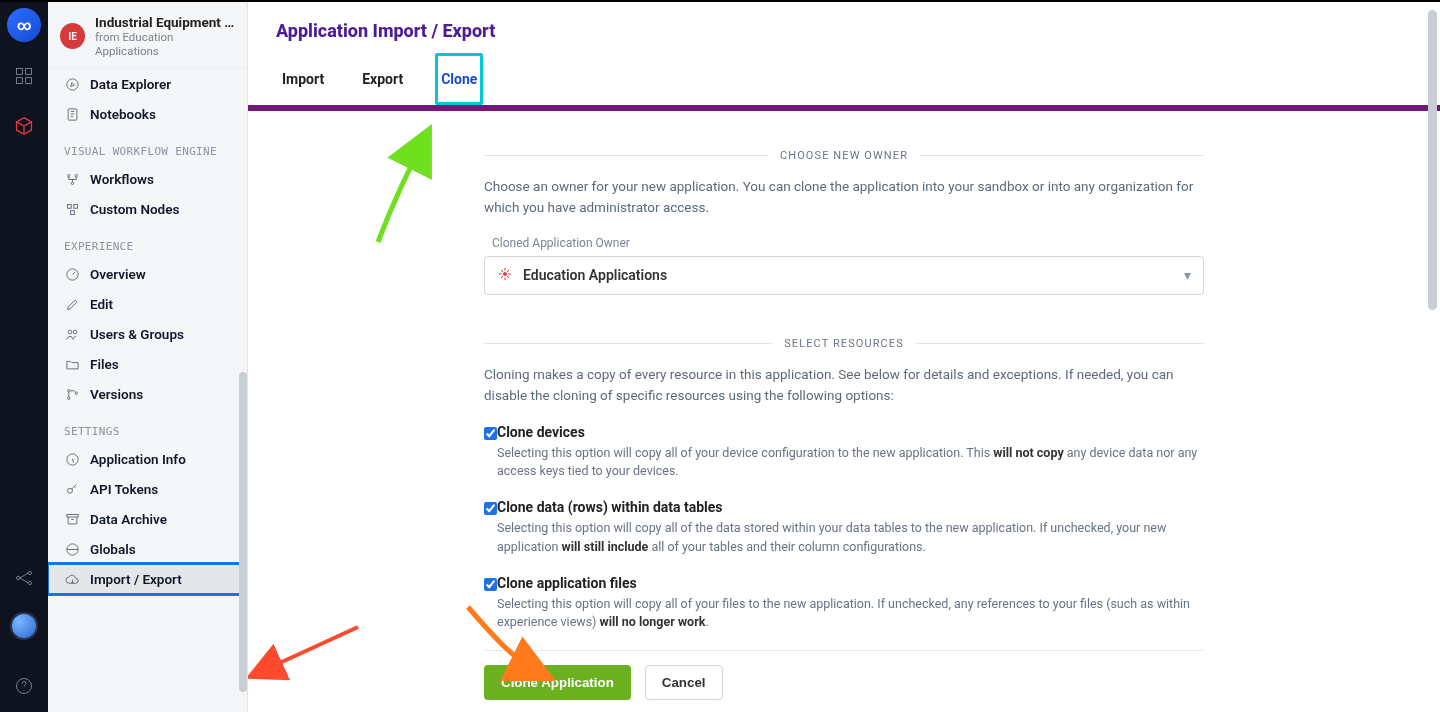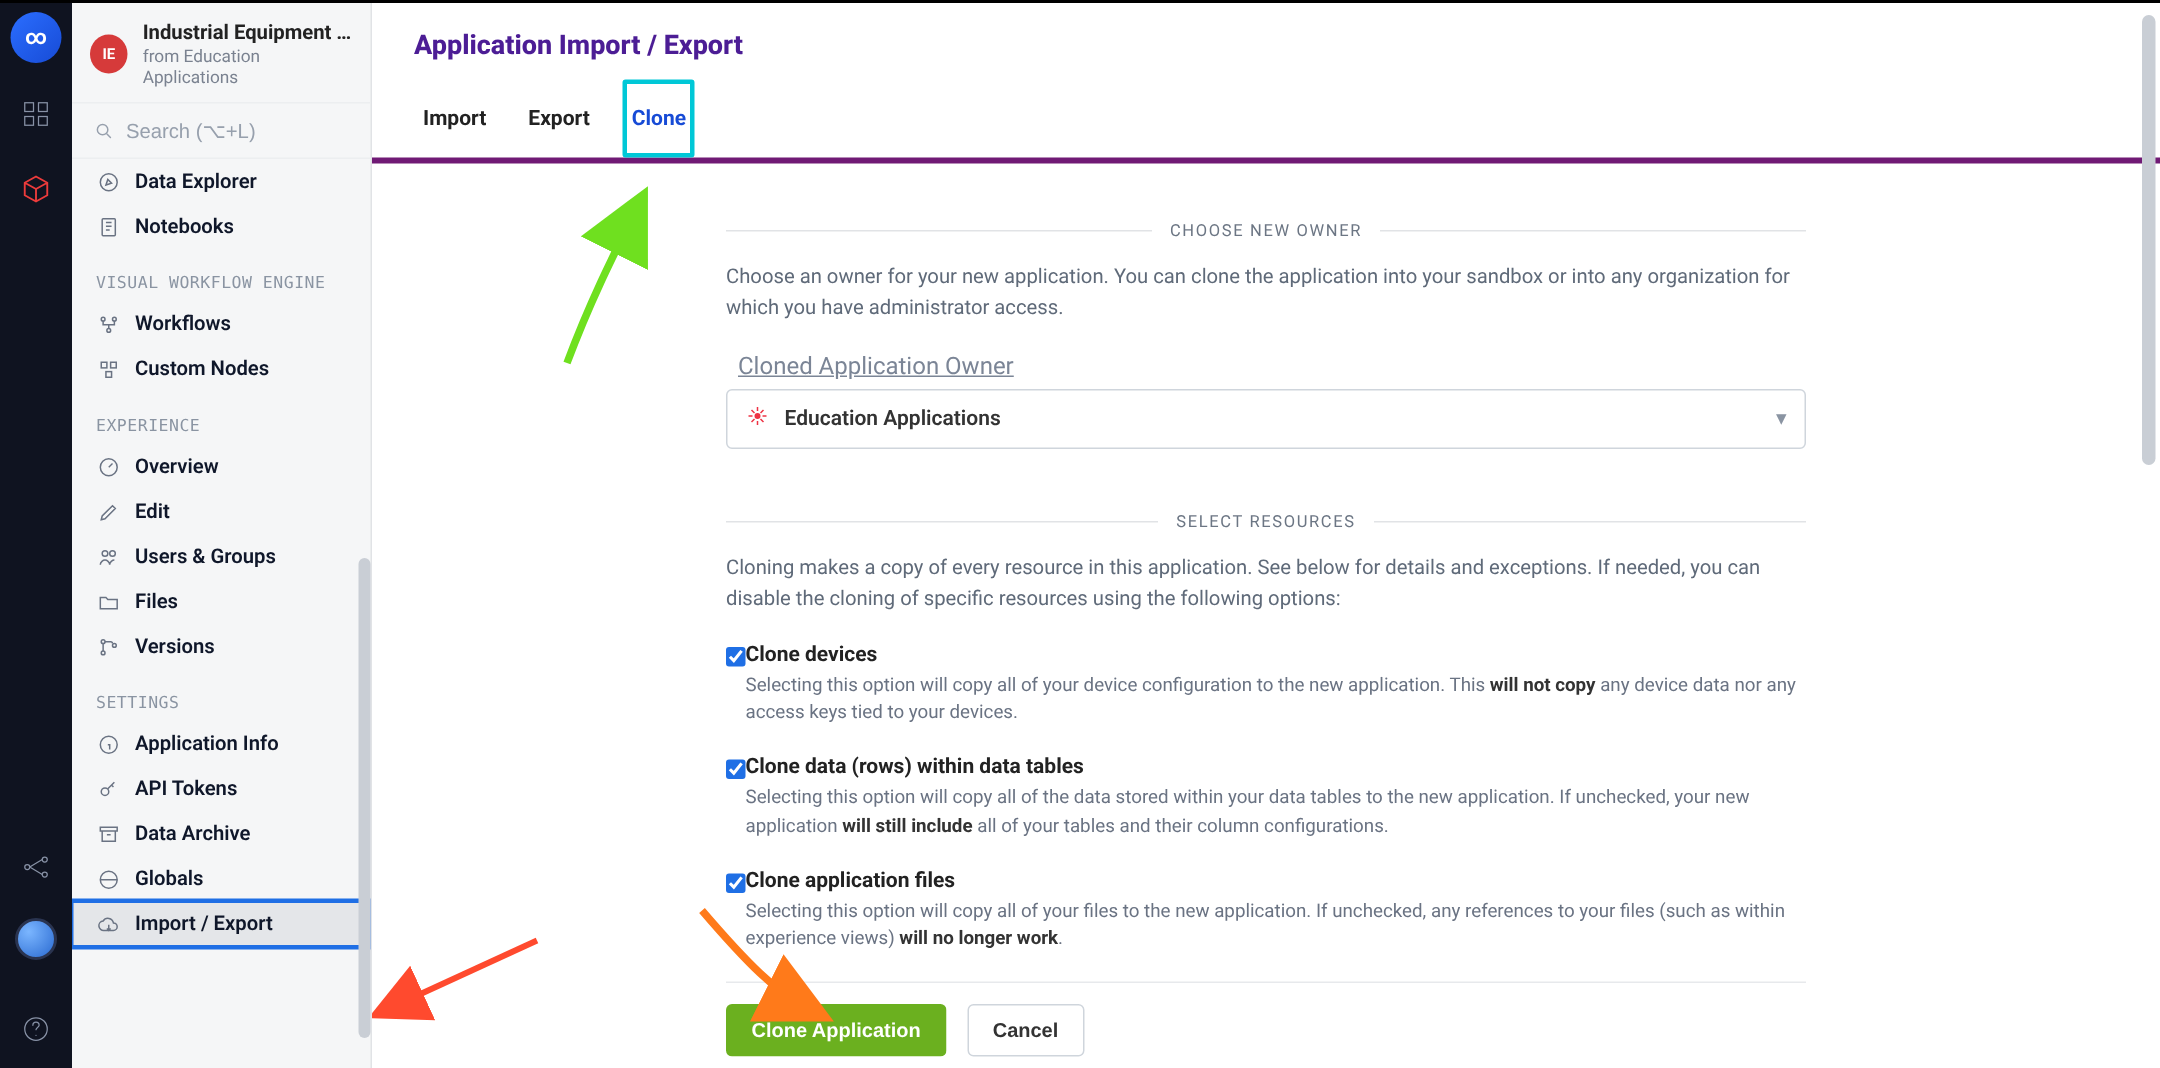--- a/index.html
+++ b/index.html
@@ -27,31 +27,31 @@
 .nav-scroll { overflow-y:auto; flex:1; padding-bottom: 8px; }
 .section-label { font-size:11px; letter-spacing: .03em; color:#8a94a2; padding: 16px 16px 6px 16px; font-family: "SFMono-Regular", Consolas, monospace; }
 .nav-item { display:flex; align-items:center; gap:10px; padding: 7px 16px; color:#0f172a; font-weight:600; font-size:13.5px; cursor:pointer; border-radius:0; }
 .nav-item.highlight { background:#e4e6e9; outline: 3px solid #1f6fe5; outline-offset: -1px; }
 .nav-icon { width:16px; height:16px; display:inline-flex; align-items:center; justify-content:center; color:#6a7383; }
 .nav-icon svg { width:15px; height:15px; stroke:currentColor; fill:none; stroke-width:1.6; }
 
 
 .main { flex:1; display:flex; flex-direction:column; overflow:hidden; position:relative; }
 .page-title { padding: 18px 28px 12px 28px; font-size:18px; font-weight:800; color:#4c1d95; }
-.tabs { display:flex; gap: 16px; padding: 0 28px; border-bottom:4px solid #701a75; }
+.tabs { display:flex; gap: 26px; padding: 0 28px; border-bottom:6px solid #701a75; }
 .tab { padding: 18px 6px; font-weight:700; color:#222; cursor:pointer; position:relative; }
 .tab.active { color:#174bd6; }
 .tab.active-hl { outline:3px solid #00c8d7; outline-offset: -3px; border-radius:2px;text-align:right; }
 
 .content { overflow-y:auto; flex:1; padding: 30px 40px 20px 40px; }
 .panel { max-width: 720px; margin: 0 auto; }
 .section-head { display:flex; align-items:center; text-align:center; gap:12px; color:#6c7684; font-size:11px; letter-spacing:.1em; margin: 8px 0 14px 0; }
 .section-head::before, .section-head::after { content:""; flex:1; height:1px; background:#e1e3e6; }
 .desc { color:#5f6a79; font-size:13.5px; line-height:1.55; margin-bottom: 18px; }
-.field-label { font-size:16px; color:#7b8596; margin: 8px 0 6px 8px; display:block;text-decoration:underline; }
+.field-label { font-size:12px; color:#7b8596; margin: 8px 0 6px 8px; display:block; }
 .select { display:flex; align-items:center; gap:10px; border:1px solid #cfd5dc; border-radius:4px; padding:9px 12px; background:#fff; cursor:pointer; }
 .select .dd { margin-left:auto; color:#8a94a2; }
 .org-icon svg { width:16px; height:16px; }
 
 .opts { margin-top: 6px; }
 .opt { display:flex; align-items:flex-start; margin-bottom: 18px; }
 .opt input[type=checkbox]{ width:15px; height:15px; margin-top:2px; accent-color:#1f6fe5; }
 .opt-title { font-weight:700; color:#222; margin-bottom:4px; }
 .opt-desc { font-size:12.5px; color:#6a7383; line-height:1.5; }
 .opt-desc b { color:#333; }
@@ -112,27 +112,20 @@
     </div>
   </div>
 
   <div class="sidebar">
     <div class="app-header">
       <div class="app-badge">IE</div>
       <div>
         <div class="app-title">Industrial Equipment …</div>
         <div class="app-sub">from Education Applications</div>
       </div>
-    </div>
-    <div class="search-row">
-      <svg viewBox="0 0 24 24" width="16" height="16">
-          <circle cx="11" cy="11" r="6" stroke="#97a0ad" fill="none" stroke-width="1.7"></circle>
-          <path d="M20 20l-4-4" stroke="#97a0ad" stroke-width="1.7" stroke-linecap="round"></path>
-        </svg>
-      <input placeholder="Search (⌥+L)" style="">
     </div>
 
     <div class="nav-scroll">
       <div class="nav-item">
         <span class="nav-icon">
             <svg viewBox="0 0 24 24">
               <circle cx="12" cy="12" r="9"></circle>
               <path d="M9 15l2-6 4 4-6 2z"></path>
             </svg>
           </span>

